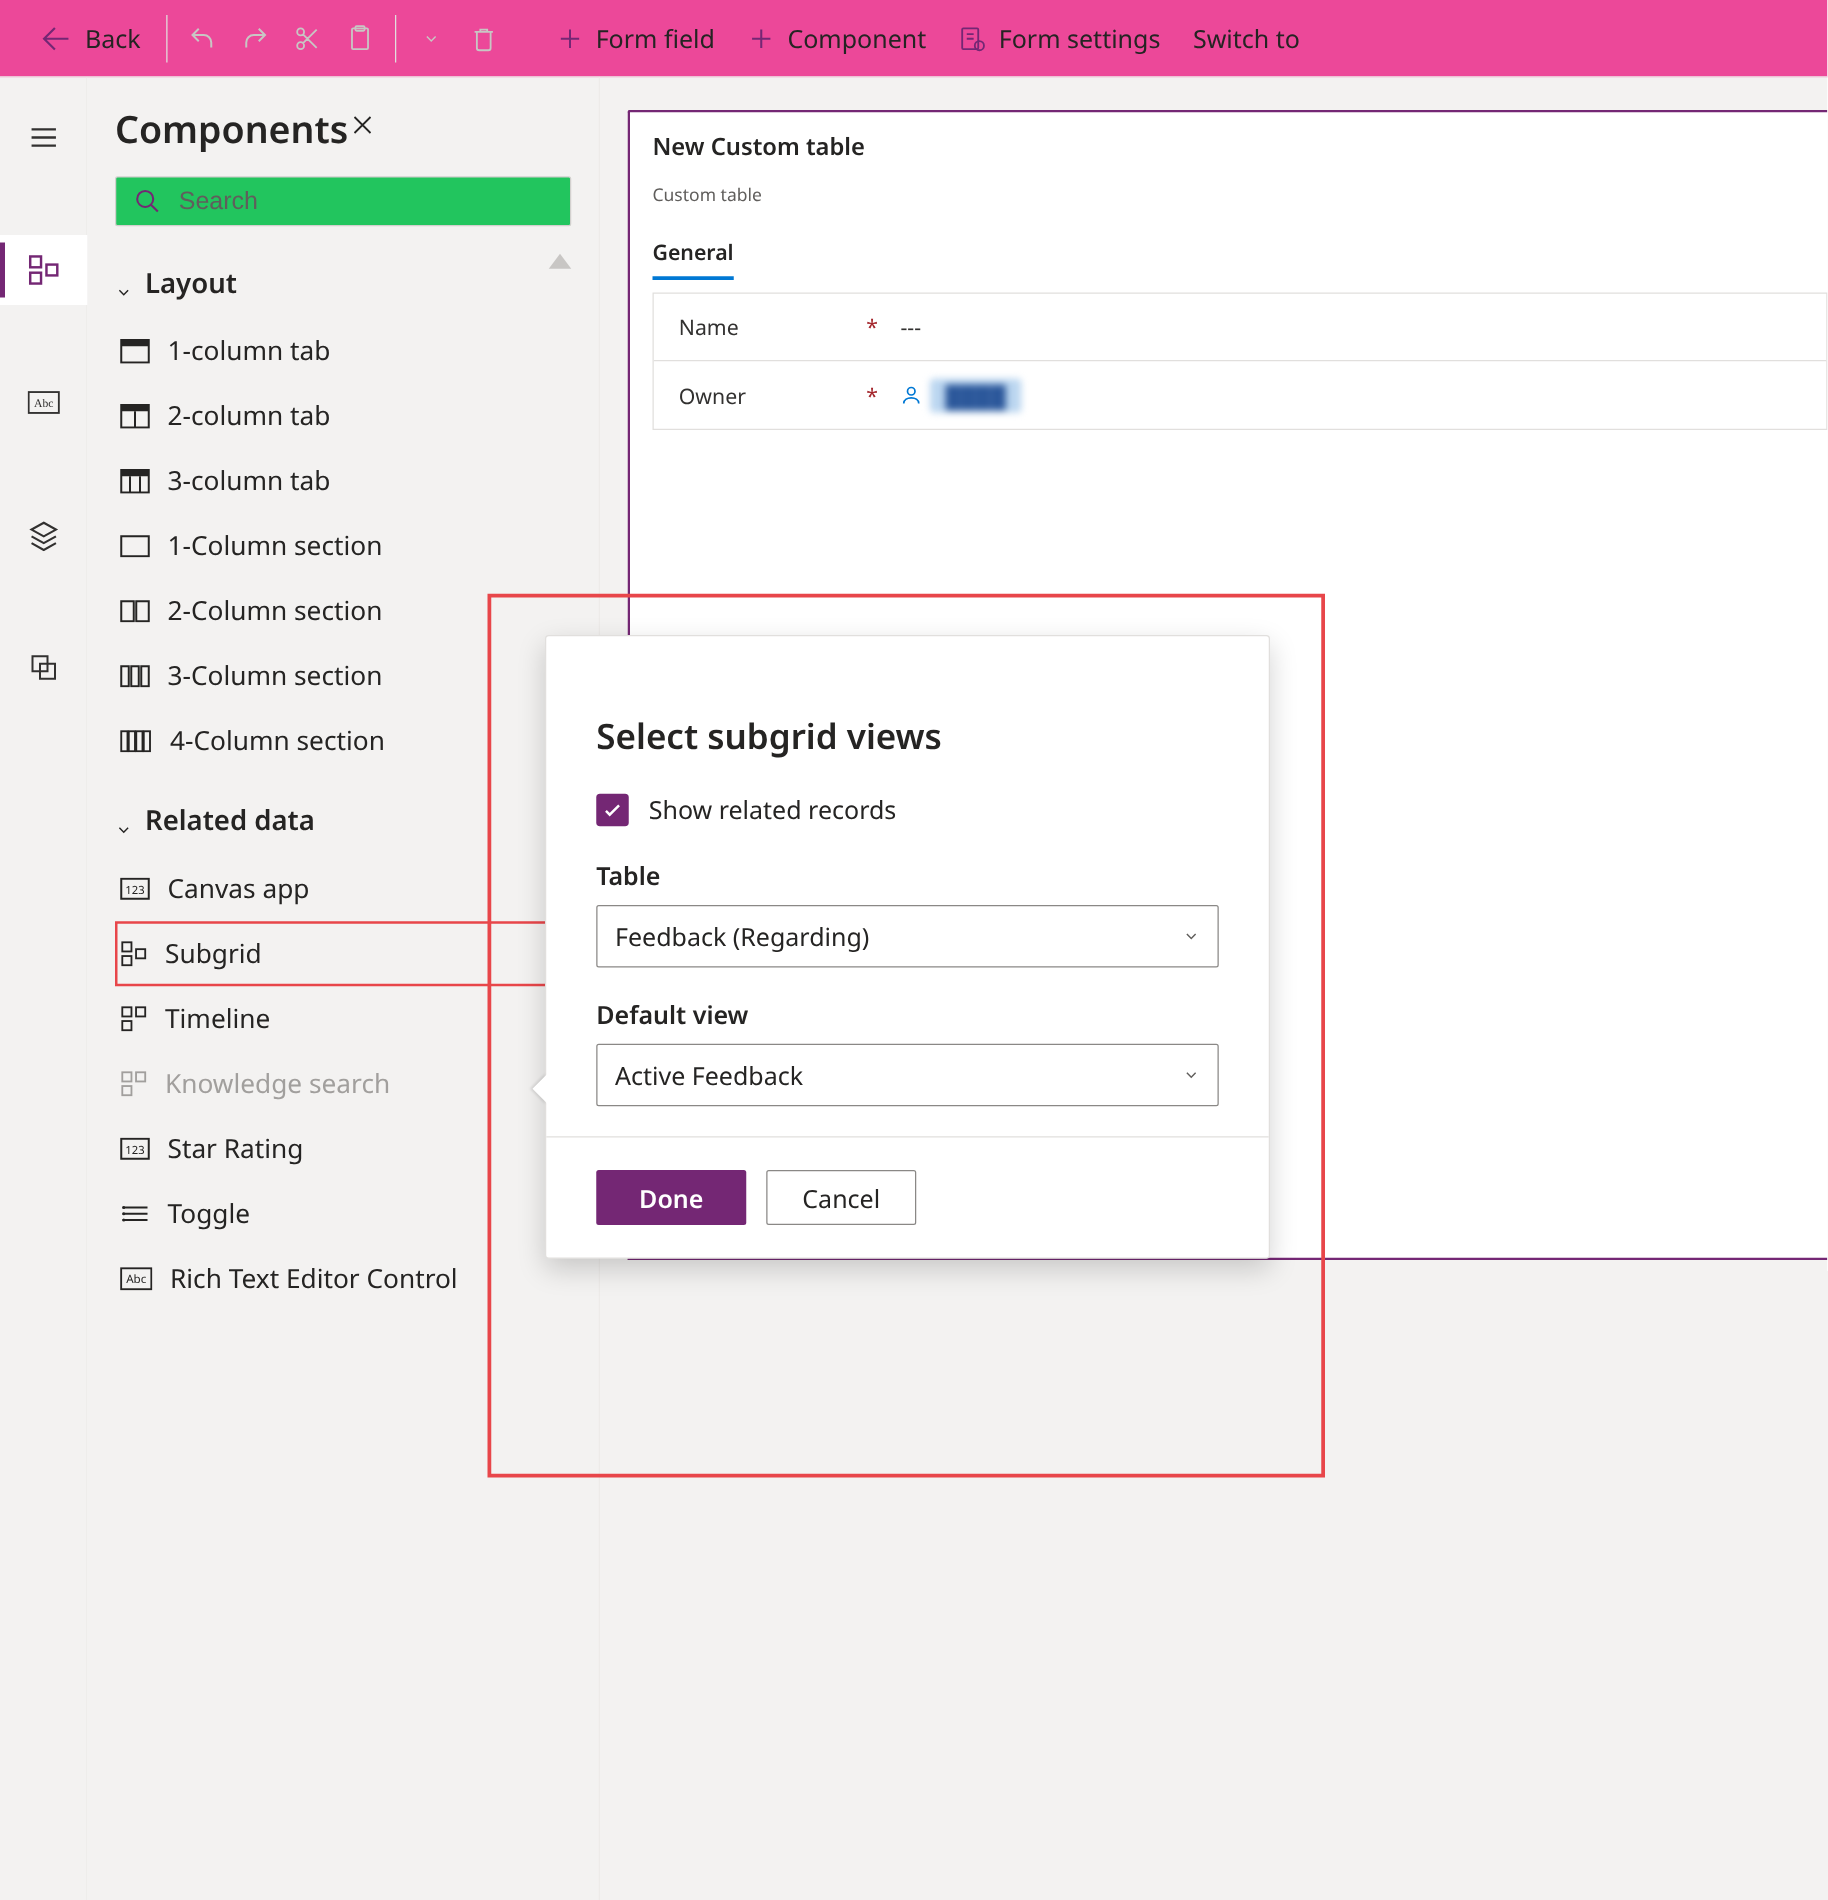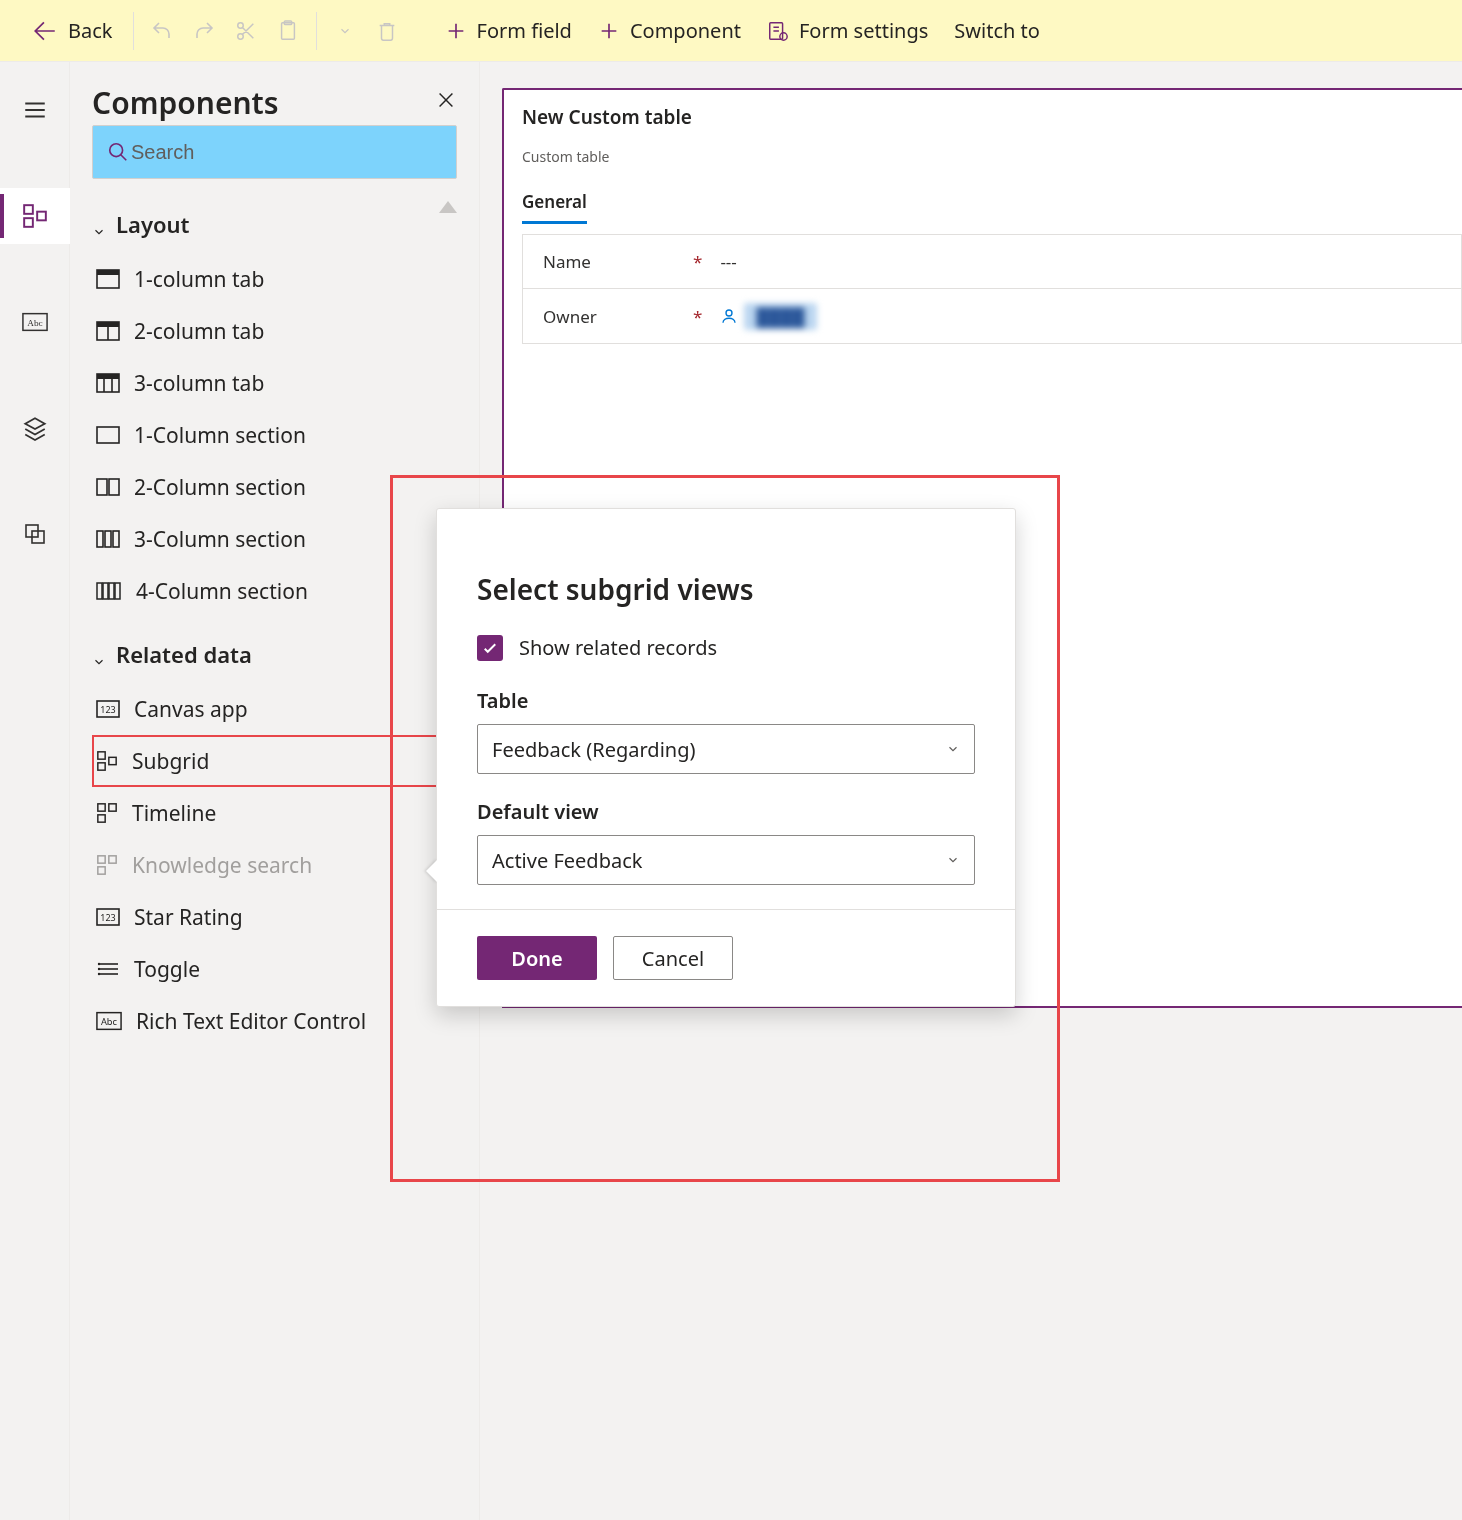--- a/index.html
+++ b/index.html
@@ -10,21 +10,21 @@
     --bg-canvas: #F3F2F1;
     --hover: #EDEBE9;
   }
   * { box-sizing: border-box; }
   html, body { margin:0; padding:0; font-family: "Segoe UI", system-ui, sans-serif; color:var(--text); background:#fff; }
   .app { width:1462px; height:1520px; display:flex; flex-direction:column; overflow:hidden; }
 
   
   .toolbar {
     height:62px; display:flex; align-items:center; gap:6px; padding:0 22px;
-    border-bottom:1px solid #EDEBE9; background:#fef9c3; font-size:20px; color:var(--text);
+    border-bottom:1px solid #EDEBE9; background:#ec4899; font-size:20px; color:var(--text);
   }
   .tb-btn { display:flex; align-items:center; gap:10px; padding:6px 10px; cursor:pointer; }
   .tb-icon-only { display:flex; align-items:center; justify-content:center; width:36px; height:36px; cursor:pointer; }
   .tb-sep { width:1px; height:38px; background:#E1DFDD; margin:0 4px; }
   .tb-back-arrow { color: var(--accent); }
   .tb-disabled { color:#C8C6C4; }
   .tb-purple { color:var(--accent); }
 
   
   .body { flex:1; display:flex; min-height:0; }
@@ -40,23 +40,23 @@
     content:""; position:absolute; left:0; top:6px; bottom:6px; width:4px; background:var(--accent);
   }
   .rail-btn.selected { background:#fff; }
   .rail svg { color:#323130; }
 
   
   .panel {
     width:410px; background:var(--bg-canvas); border-right:1px solid #EDEBE9;
     display:flex; flex-direction:column; padding:20px 22px 0 22px; position:relative;
   }
-  .panel-header { display:flex; align-items:center; justify-content:space-between; margin-bottom:2px; }
+  .panel-header { display:flex; align-items:center; margin-bottom:18px; }
   .panel-title { font-size:30px; font-weight:600; }
-  .search-box { display:flex; align-items:center; height:54px; background:#7dd3fc; border:1px solid var(--border); border-radius:2px; padding:0 14px; }
+  .search-box { display:flex; align-items:center; height:40px; background:#22c55e; border:1px solid var(--border); border-radius:2px; padding:0 14px; gap:12px; }
   .search-box input { border:0; outline:0; font-size:20px; flex:1; color:var(--text); background:transparent; }
   .search-box input::placeholder { color:#605E5C; }
 
   .scroll { overflow-y:auto; margin-top:22px; padding-right:18px; position:relative; }
   .scrollbar-indicator { position:absolute; right:-4px; top:22px; width:22px; height:1100px; }
   .scrollbar-up { position:absolute; top:0; left:0; width:0; height:0; border-left:9px solid transparent; border-right:9px solid transparent; border-bottom:12px solid #C8C6C4; }
 
   .section-hdr { display:flex; align-items:flex-end; gap:10px; font-size:22px; font-weight:600; margin:8px 0 14px 0; cursor:pointer;}
   .section-hdr svg { flex:none; }
 

